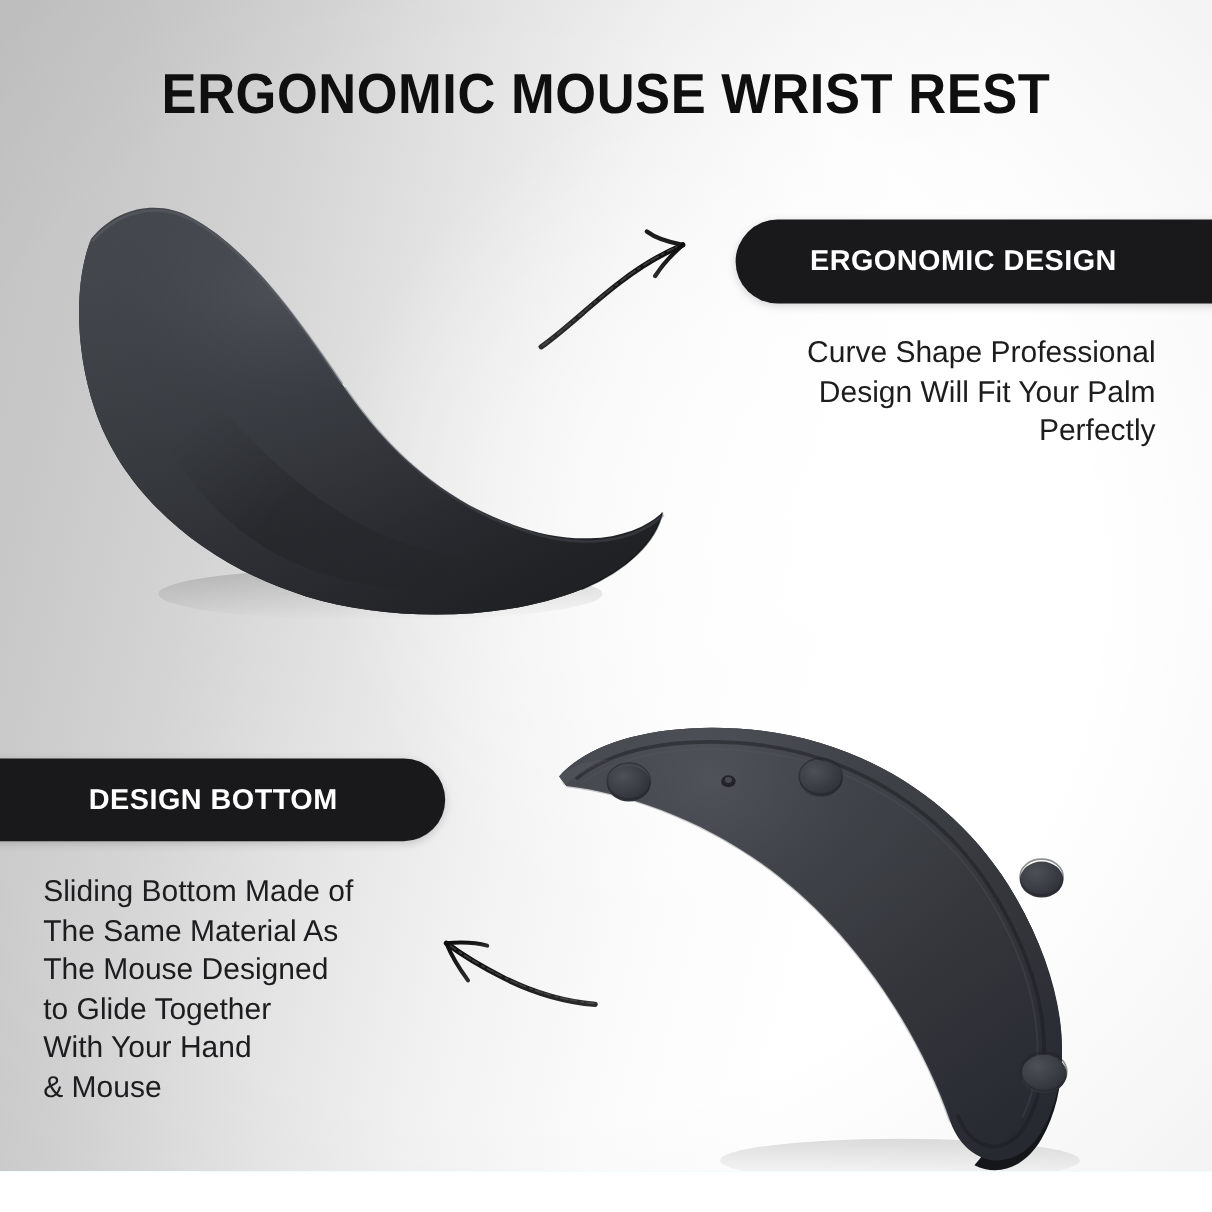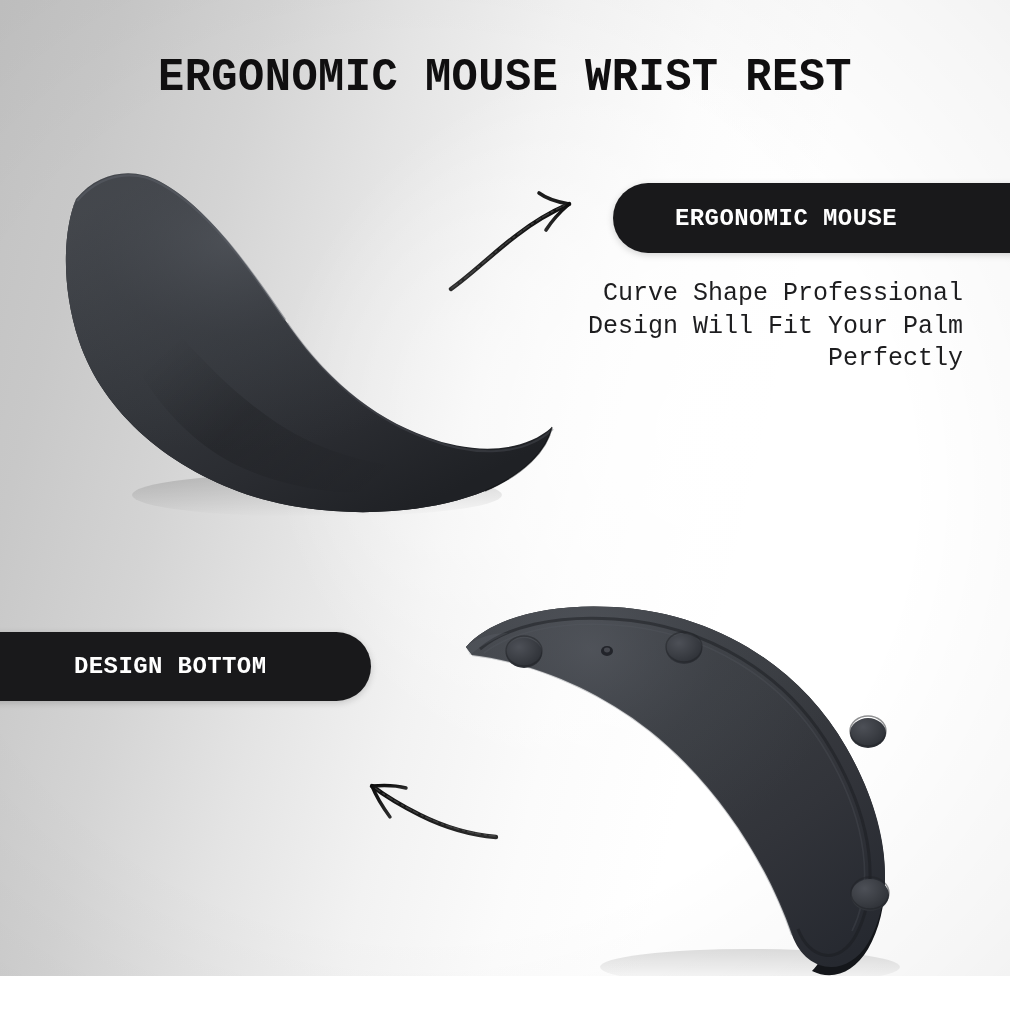--- a/index.html
+++ b/index.html
@@ -6,21 +6,21 @@
   html, body {
     margin: 0;
     padding: 0;
     background: #ffffff;
   }
   #stage {
     position: relative;
     width: 1010px;
     height: 976px;
     overflow: hidden;
-    font-family: Liberation Mono, monospace;
+    font-family: Liberation Sans, sans-serif;
     background-color: #0ea5e9;
   }
   
   .bg-base {
     position: absolute;
     inset: 0;
     background:
       linear-gradient(103deg,
         #c2c2c2 0%,
         #c8c8c8 10%,
@@ -225,31 +225,37 @@
       <path d="M6,104 C 26,90 48,68 72,50 C 90,36 108,26 124,19" fill="none" stroke="url(#inkT)" stroke-width="4.4" stroke-linecap="round"></path>
       <path d="M7,103 C 28,88 50,66 73,49 C 91,35 109,25 125,18" fill="none" stroke="#5a5a5a" stroke-width="1.5" stroke-linecap="round" stroke-opacity="0.55" stroke-dasharray="7 3 2 4 5 2"></path>
 
       <path d="M124,19 C 112,17 102,14 94,8" fill="none" stroke="url(#inkT)" stroke-width="3.6" stroke-linecap="round"></path>
 
       <path d="M124,19 C 116,26 108,34 101,45" fill="none" stroke="url(#inkT)" stroke-width="3.6" stroke-linecap="round"></path>
     </svg>
   </div>
 
   <div class="badge badge-right">
-    <span>ERGONOMIC MOUSE</span>
+    <span>ERGONOMIC DESIGN</span>
   </div>
 
   <div class="body-text body-right">Curve Shape Professional
 Design Will Fit Your Palm
 Perfectly</div>
 
   <div class="badge badge-left">
     <span>DESIGN BOTTOM</span>
   </div>
 
+  <div class="body-text body-left">Sliding Bottom Made of
+The Same Material As
+The Mouse Designed
+to Glide Together
+With Your Hand
+&amp; Mouse</div>
 
   <div class="arrow arrow-bot">
     <svg width="150" height="90" viewBox="0 0 150 90">
       <defs>
         <linearGradient id="inkB" x1="1" y1="1" x2="0" y2="0">
           <stop offset="0%" stop-color="#2c2c2c"></stop>
           <stop offset="55%" stop-color="#181818"></stop>
           <stop offset="100%" stop-color="#0d0d0d"></stop>
         </linearGradient>
       </defs>

